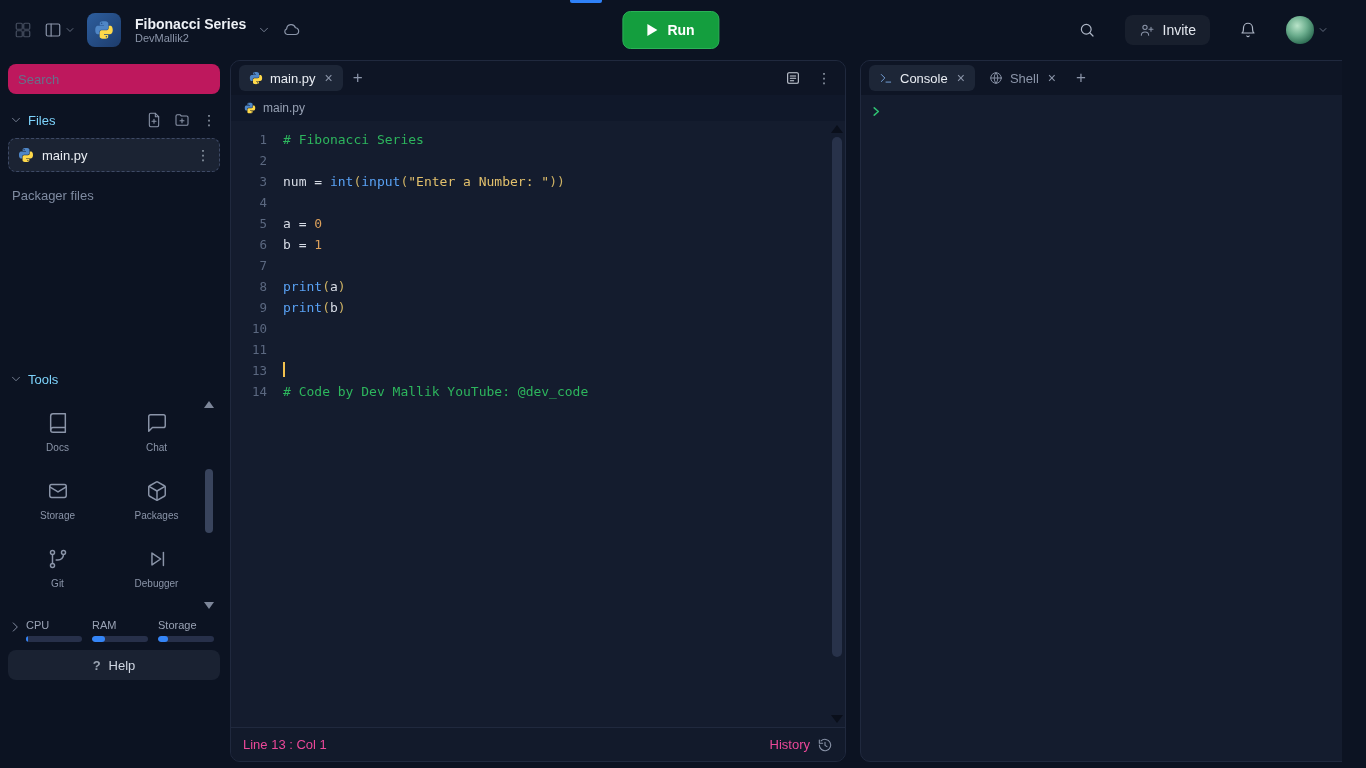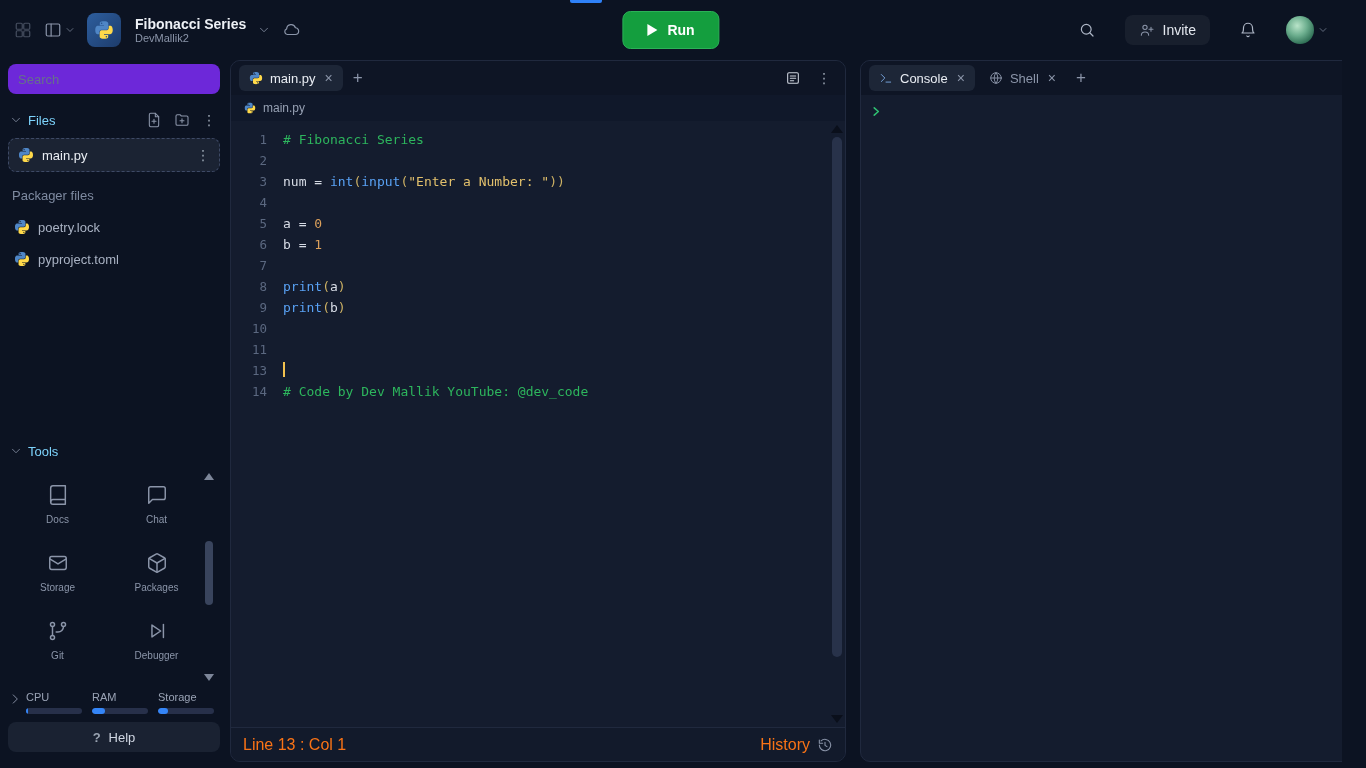--- a/index.html
+++ b/index.html
@@ -27,21 +27,21 @@
            color:#fff;font-size:14px;font-weight:700;cursor:pointer}
   .play-tri{width:0;height:0;border-left:10px solid #fff;border-top:6px solid transparent;border-bottom:6px solid transparent}
   .tb-right{position:absolute;right:14px;top:0;height:60px;display:flex;align-items:center;gap:29px}
   .invite-btn{display:flex;align-items:center;gap:8px;padding:7px 14px;background:rgba(255,255,255,.05);
               border-radius:8px;color:#e3e7ee;font-size:14px}
   .avatar{width:28px;height:28px;border-radius:50%;
           background:radial-gradient(circle at 40% 35%,#b9e4c9 0%,#6cae8e 40%,#2f6f55 75%,#234f40 100%)}
 
   
   .sidebar{position:absolute;left:0;top:60px;width:228px;height:708px;display:flex;flex-direction:column;padding:0 8px}
-  .sb-search{height:30px;margin-top:4px;background:#6d28d9;border:none;border-radius:8px;color:#dfe3ea;
+  .sb-search{height:30px;margin-top:4px;background:#be185d;border:none;border-radius:8px;color:#dfe3ea;
              font-size:13px;padding:0 10px;outline:none;font-family:"Liberation Sans",sans-serif;width:100%}
   .sb-search::placeholder{color:#66718a}
   .section-header{display:flex;align-items:center;gap:6px;height:24px;padding:0 2px}
   .section-header .hdr-label{font-size:13px;font-weight:400;color:#7dd3fc}
   .hdr-icons{margin-left:auto;display:flex;align-items:center;gap:12px;padding-right:2px}
   .kebab{color:#9aa4b2;font-size:14px;line-height:1;letter-spacing:0}
   .file-selected{margin-top:6px;height:34px;display:flex;align-items:center;gap:8px;padding:0 9px;
                  background:#1b2333;border:1px dashed #3e4a66;border-radius:8px}
   .file-selected .fname{color:#e9edf3;font-size:13px}
   .file-selected .kebab{margin-left:auto}
@@ -91,21 +91,21 @@
   .code-text{white-space:pre}
   .t-com{color:#2db55d}.t-kw{color:#59a2f5}.t-fn{color:#59a2f5}.t-str{color:#e2c06c}
   .t-num{color:#dca05b}.t-var{color:#d7dce6}.t-op{color:#d7dce6}.t-br{color:#cdb164}
   .cursor{display:inline-block;width:2px;height:15px;background:#f2c14e;vertical-align:-2px}
   .v-scrollbar{position:absolute;top:2px;right:2px;bottom:2px;width:12px}
   .vsb-arrow{position:absolute;left:50%;transform:translateX(-50%);width:0;height:0}
   .vsb-up{top:2px;border-left:6px solid transparent;border-right:6px solid transparent;border-bottom:8px solid #0a0f1b}
   .vsb-down{bottom:2px;border-left:6px solid transparent;border-right:6px solid transparent;border-top:8px solid #0a0f1b}
   .vsb-thumb{position:absolute;left:1px;top:14px;width:10px;height:520px;background:#28324a;border-radius:5px}
   .status-bar{height:34px;border-top:1px solid #20293e;display:flex;align-items:center;padding:0 12px;
-              font-size:16px;color:#f97316;flex:0 0 auto;background:#121a2b}
+              font-size:13px;color:#ec4899;flex:0 0 auto;background:#121a2b}
   .status-right{margin-left:auto;display:flex;align-items:center;gap:7px;cursor:pointer}
 
   
   .console-body{flex:1;padding:10px 10px;font-family:"DejaVu Sans Mono",monospace;font-size:13px}
   .prompt-icon{width:11px;height:11px;color:#2fbf71}
 </style>
 </head>
 <body>
 
 <div class="app">
@@ -231,40 +231,20 @@
           <svg viewBox="0 0 32 32">
             <path fill="#4f86c6" d="M15.9 2c-7 0-6.6 3-6.6 3v3.2h6.7v1H6.6S2 8.7 2 15.9c0 7.2 4 7 4 7h2.4v-3.4s-.1-4 4-4h6.7s3.8.1 3.8-3.7V5.8S23.5 2 15.9 2zm-3.7 2.1a1.2 1.2 0 1 1 0 2.4 1.2 1.2 0 0 1 0-2.4z"></path>
             <path fill="#ffd94a" d="M16.1 30c7 0 6.6-3 6.6-3v-3.2H16v-1h9.4s4.6.5 4.6-6.7c0-7.2-4-7-4-7h-2.4v3.4s.1 4-4 4h-6.7s-3.8-.1-3.8 3.7v6.2S8.5 30 16.1 30zm3.7-2.1a1.2 1.2 0 1 1 0-2.4 1.2 1.2 0 0 1 0 2.4z"></path>
           </svg>
         </span>
       <span class="fname">main.py</span>
       <span class="kebab">⋮</span>
     </div>
 
     <div class="packager-label">Packager files</div>
-    <div style="margin-top:8px">
-        <div class="file-row">
-          <span class="py-icon i16">
-            <svg viewBox="0 0 32 32">
-              <path fill="#4f86c6" d="M15.9 2c-7 0-6.6 3-6.6 3v3.2h6.7v1H6.6S2 8.7 2 15.9c0 7.2 4 7 4 7h2.4v-3.4s-.1-4 4-4h6.7s3.8.1 3.8-3.7V5.8S23.5 2 15.9 2zm-3.7 2.1a1.2 1.2 0 1 1 0 2.4 1.2 1.2 0 0 1 0-2.4z"></path>
-              <path fill="#ffd94a" d="M16.1 30c7 0 6.6-3 6.6-3v-3.2H16v-1h9.4s4.6.5 4.6-6.7c0-7.2-4-7-4-7h-2.4v3.4s.1 4-4 4h-6.7s-3.8-.1-3.8 3.7v6.2S8.5 30 16.1 30zm3.7-2.1a1.2 1.2 0 1 1 0-2.4 1.2 1.2 0 0 1 0 2.4z"></path>
-            </svg>
-          </span>
-          <span>poetry.lock</span>
-        </div>
-        <div class="file-row">
-          <span class="py-icon i16">
-            <svg viewBox="0 0 32 32">
-              <path fill="#4f86c6" d="M15.9 2c-7 0-6.6 3-6.6 3v3.2h6.7v1H6.6S2 8.7 2 15.9c0 7.2 4 7 4 7h2.4v-3.4s-.1-4 4-4h6.7s3.8.1 3.8-3.7V5.8S23.5 2 15.9 2zm-3.7 2.1a1.2 1.2 0 1 1 0 2.4 1.2 1.2 0 0 1 0-2.4z"></path>
-              <path fill="#ffd94a" d="M16.1 30c7 0 6.6-3 6.6-3v-3.2H16v-1h9.4s4.6.5 4.6-6.7c0-7.2-4-7-4-7h-2.4v3.4s.1 4-4 4h-6.7s-3.8-.1-3.8 3.7v6.2S8.5 30 16.1 30zm3.7-2.1a1.2 1.2 0 1 1 0-2.4 1.2 1.2 0 0 1 0 2.4z"></path>
-            </svg>
-          </span>
-          <span>pyproject.toml</span>
-        </div>
-      </div>
 
     <div class="section-header tools-header">
       <span class="icon i12">
           <svg viewBox="0 0 24 24" fill="none" stroke="currentColor" stroke-width="1.6" stroke-linecap="round" stroke-linejoin="round">
             <path d="m5 8.5 7 7 7-7"></path>
           </svg>
         </span>
       <span class="hdr-label">Tools</span>
     </div>
 

